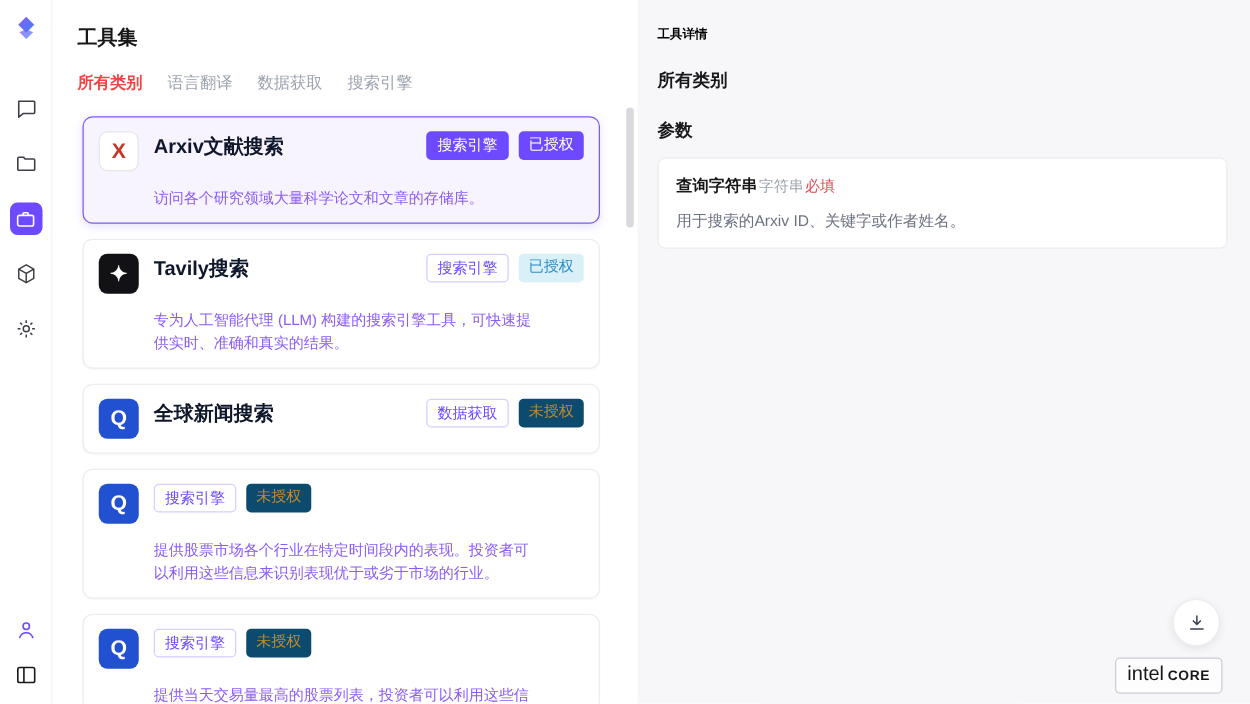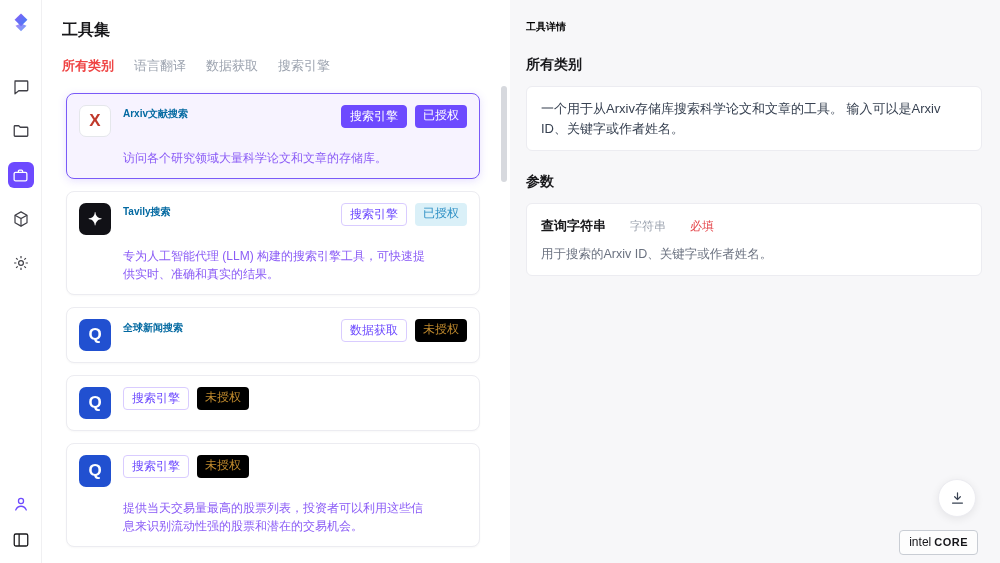--- a/index.html
+++ b/index.html
@@ -30,52 +30,52 @@
   .card { background:#fff; border:1px solid #ececf1; border-radius:8px;
     padding:11px 12px; margin-bottom:12px; display:flex; gap:12px; cursor:pointer;
     box-shadow:0 1px 2px rgba(0,0,0,0.03); }
   .card.selected { border:1.5px solid #7a5af8; background:#f7f3ff;
     box-shadow:0 2px 8px rgba(122,90,248,0.18); }
   .tool-icon { width:32px; height:32px; flex:0 0 32px; border-radius:7px;
     display:flex; align-items:center; justify-content:center;
     font-size:17px; font-weight:700; }
   .card-content { flex:1; min-width:0; }
   .card-top { display:flex; align-items:flex-start; justify-content:space-between; }
-  .card-title { font-size:10px; font-weight:700; color:#0369a1; padding-top:2px; }
+  .card-title { font-size:16px; font-weight:700; color:#0f172a; padding-top:2px; }
   .badges { display:flex; gap:8px; flex:0 0 auto; }
   .badge { font-size:12px; padding:2px 8px; border-radius:4px; white-space:nowrap; }
   .badge-cat { color:#6d4aff; border:1px solid #d9ccff; background:#fff; }
   .badge-cat.solid { color:#fff; background:#6d4aff; border-color:#6d4aff; }
   .badge-auth.solid { color:#fff; background:#6d4aff; }
   .badge-auth.blue { color:#2d8fc4; background:#daf0f8; }
-  .badge-auth.warn { color:#c08a2d; background:#000000; }
+  .badge-auth.warn { color:#c08a2d; background:#0c4a6e; }
   .card-desc { font-size:12px; color:#8b5cf6; line-height:1.5; margin-top:21px; max-width:302px; }
   .scrollbar { position:absolute; right:3px; top:86px; bottom:10px; width:6px; }
   .scroll-thumb { width:6px; height:96px; background:#d7d9de; border-radius:3px; cursor:pointer; }
 
   
   .detail-pane { flex:1; background:#f7f7f9; padding:20px 18px 0 16px; position:relative; }
   .detail-title { font-size:10px; font-weight:700; color:#000000; }
   .section-h { font-size:14px; font-weight:700; color:#18181b; margin-top:22px; }
   .panel-card { background:#fff; border:1px solid #ececf1; border-radius:6px;
     padding:12px 14px; margin-top:12px; font-size:13px; color:#374151; line-height:1.5; }
-  .param-head { display:flex; align-items:baseline; gap:24px; }
+  .param-head { display:flex; align-items:baseline; gap:1px; }
   .param-name { font-size:13px; font-weight:700; color:#18181b; }
   .param-type { font-size:12px; color:#9ca3af; }
   .param-req { font-size:12px; color:#e5484d; }
   .param-desc { font-size:12.5px; color:#6b7280; margin-top:9px; }
 
   .fab { position:absolute; right:24px; bottom:46px; width:38px; height:38px;
     border-radius:50%; background:#fff; border:1px solid #ececf1; color:#374151;
     display:flex; align-items:center; justify-content:center; cursor:pointer;
     box-shadow:0 2px 8px rgba(0,0,0,0.08); }
   .intel-badge { position:absolute; right:22px; bottom:8px; border:1px solid #c9cdd4;
     border-radius:4px; padding:4px 9px 5px; background:#fdfdfd;
     display:flex; align-items:baseline; gap:3px; color:#16161a; }
-  .intel-word { font-size:12px; font-weight:500; }
+  .intel-word { font-size:16px; font-weight:500; }
   .intel-core { font-size:11px; font-weight:700; letter-spacing:0.5px; }
 </style>
 </head>
 <body>
 
 <div class="app">
 
   <aside class="rail">
     <div class="logo">
       <svg viewBox="0 0 24 24" width="22" height="22">
@@ -184,20 +184,21 @@
 
   <div class="card">
     <div class="tool-icon" style="background: rgb(33, 80, 208); color: rgb(255, 255, 255);">Q</div>
     <div class="card-content">
       <div class="card-top">
         <span class="badges">
           <span class="badge badge-cat">搜索引擎</span>
           <span class="badge badge-auth warn">未授权</span>
         </span>
       </div>
+      <div class="card-desc">提供股票市场各个行业在特定时间段内的表现。投资者可以利用这些信息来识别表现优于或劣于市场的行业。</div>
     </div>
   </div>
 
   <div class="card">
     <div class="tool-icon" style="background: rgb(33, 80, 208); color: rgb(255, 255, 255);">Q</div>
     <div class="card-content">
       <div class="card-top">
         <span class="badges">
           <span class="badge badge-cat">搜索引擎</span>
           <span class="badge badge-auth warn">未授权</span>
@@ -209,21 +210,20 @@
 
 </div>
     <div class="scrollbar">
       <div class="scroll-thumb"></div>
     </div>
   </section>
 
   <section class="detail-pane">
     <h1 class="detail-title">工具详情</h1>
     <h2 class="section-h">所有类别</h2>
-    <div class="panel-card">一个用于从Arxiv存储库搜索科学论文和文章的工具。 输入可以是Arxiv ID、关键字或作者姓名。</div>
     <h2 class="section-h">参数</h2>
     <div class="panel-card">
       <div class="param-head">
         <span class="param-name">查询字符串</span>
         <span class="param-type">字符串</span>
         <span class="param-req">必填</span>
       </div>
       <div class="param-desc">用于搜索的Arxiv ID、关键字或作者姓名。</div>
     </div>
 

